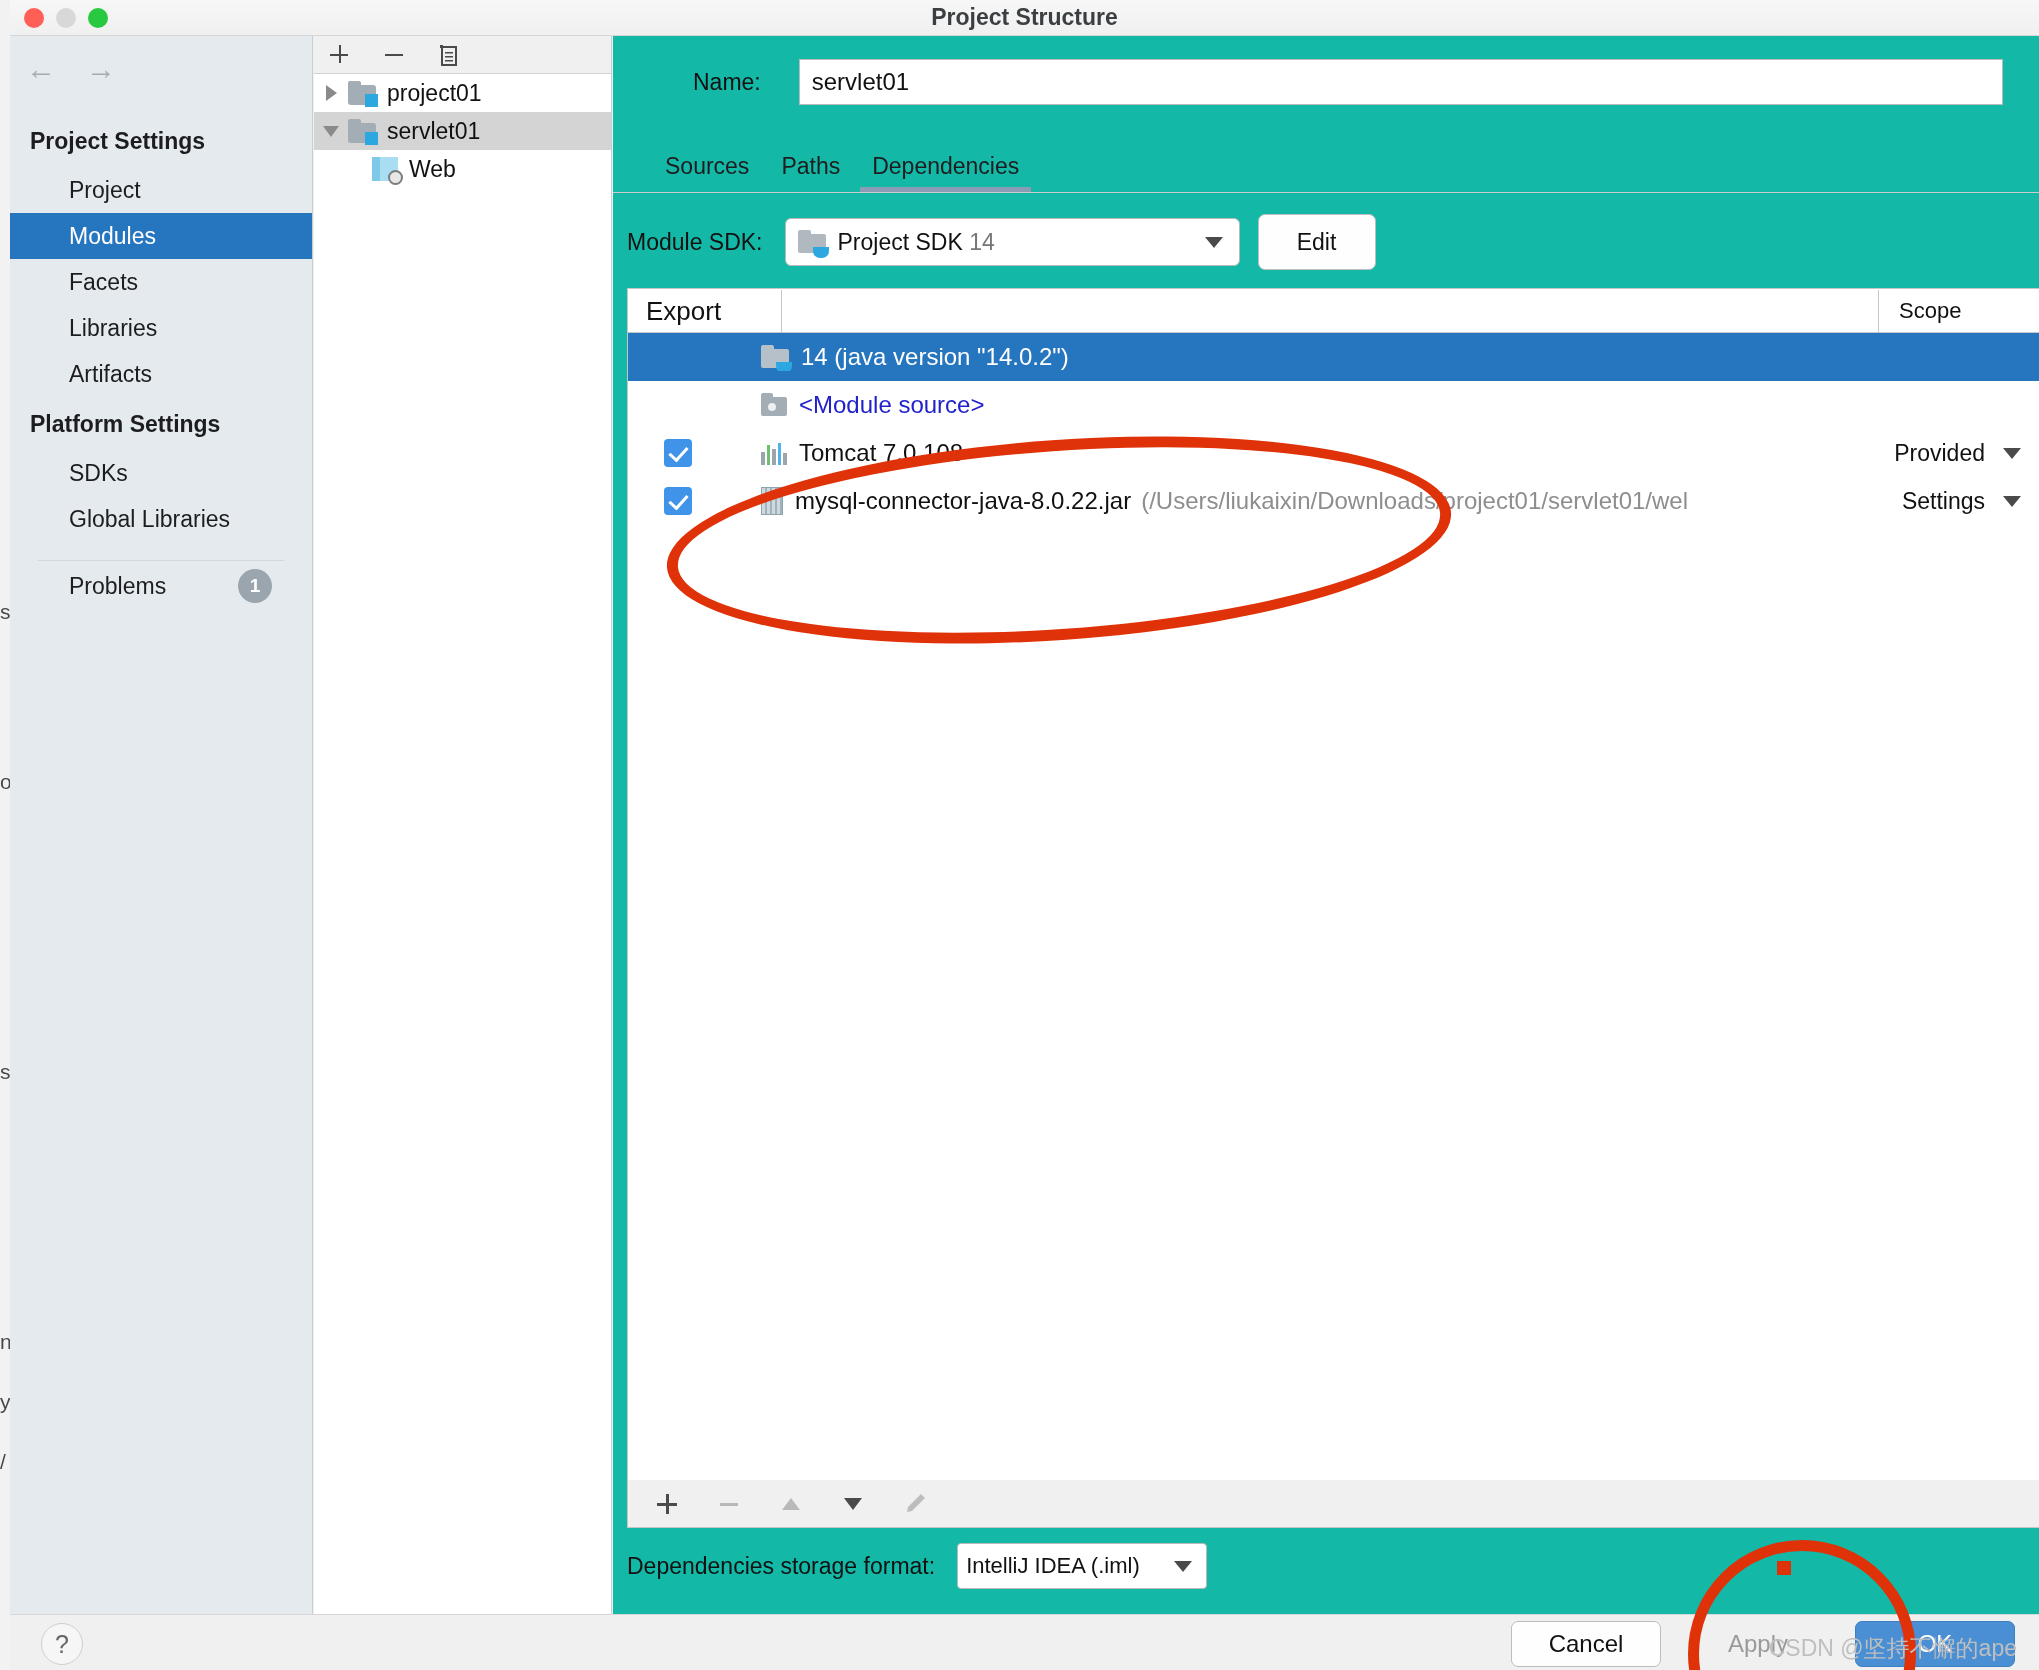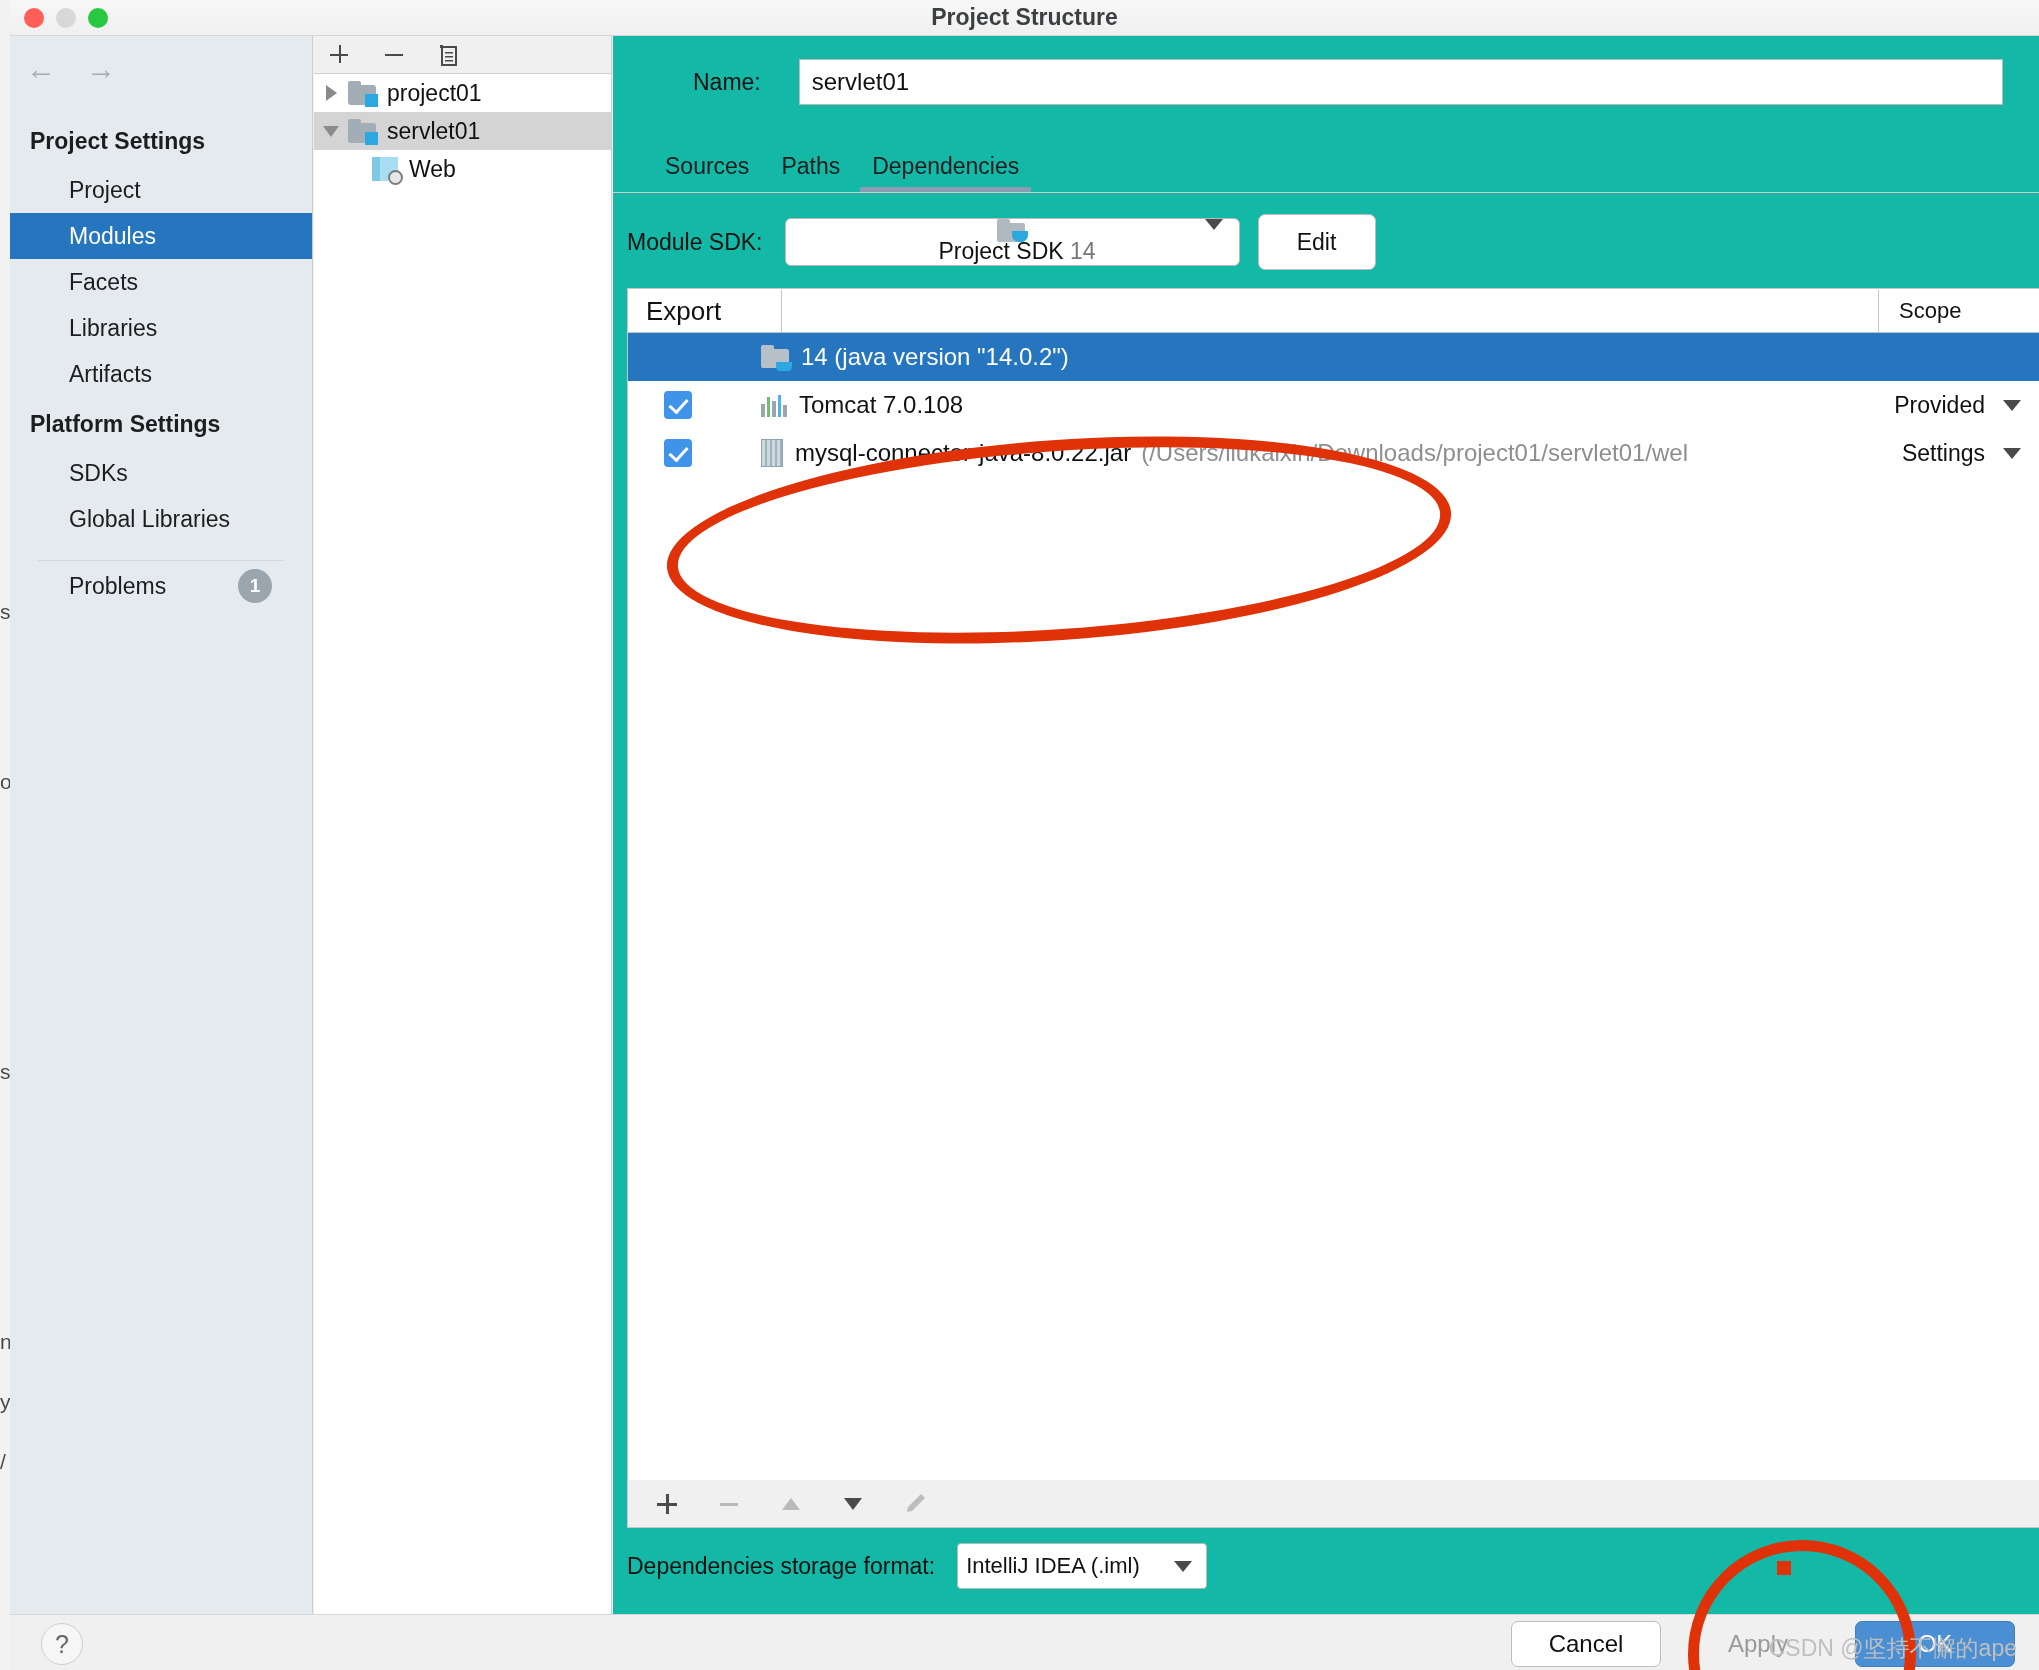--- a/index.html
+++ b/index.html
@@ -128,21 +128,21 @@
   .tab.active::after {
     content: ""; position: absolute; left: 4px; right: 4px; bottom: 0;
     height: 5px; background: #8b9cb5;
   }
 
   .sdk-row { position: absolute; left: 0; top: 178px; right: 0; height: 56px; display: flex; align-items: center; }
   .sdk-label { margin-left: 14px; font-size: 23px; color: #111; }
   .sdk-combo {
     margin-left: 22px; width: 455px; height: 48px; background: #fff;
     border: 1px solid #b9b9b9; border-radius: 6px; display: flex; align-items: center;
-    padding: 0 12px; position: relative; flex-direction: column;
+    padding: 8px 12px; position: relative;
   }
   .sdk-combo .cb-text { font-size: 23px; color: #111; margin-left: 10px; white-space: nowrap; }
   .sdk-combo .cb-text .dim { color: #777; }
   .caret { width:0;height:0;border-top:11px solid #4a4a4a;border-left:9px solid transparent;border-right:9px solid transparent; }
   .sdk-combo .caret { position: absolute; right: 16px; }
   .sdkicon { position: relative; width: 30px; height: 24px; }
   .sdkicon .sbody { position:absolute; left:0; top:4px; width:28px; height:19px; background:#b0b9c0; border-radius:2px; }
   .sdkicon .stab  { position:absolute; left:0; top:0; width:13px; height:6px; background:#b0b9c0; border-radius:2px 2px 0 0; }
   .sdkicon .scup  { position:absolute; right:-1px; bottom:-4px; width:16px; height:11px; background:#2ca7e0; border-radius:0 0 7px 7px; }
   .btn-edit {
@@ -385,20 +385,32 @@
             <span class="sdkrow-icon">
                 <span class="stab"></span>
                 <span class="sbody"></span>
                 <span class="scup"></span>
               </span>
             <span>14 (java version "14.0.2")</span>
           </div>
           <div class="cell-scope"></div>
         </div>
 
+        <div class="trow">
+          <div class="cell-check"></div>
+          <div class="cell-name">
+            <span class="modicon">
+                <span class="mtab"></span>
+                <span class="mbody"></span>
+                <span class="mdot"></span>
+              </span>
+            <span class="mod-src">&lt;Module source&gt;</span>
+          </div>
+          <div class="cell-scope"></div>
+        </div>
 
         <div class="trow">
           <div class="cell-check">
               <span class="cbx"></span>
             </div>
           <div class="cell-name">
             <span class="baricon">
               <i style="height:13px"></i>
                 <i style="height:20px;background:#6fbf73"></i>
                 <i style="height:16px"></i>

